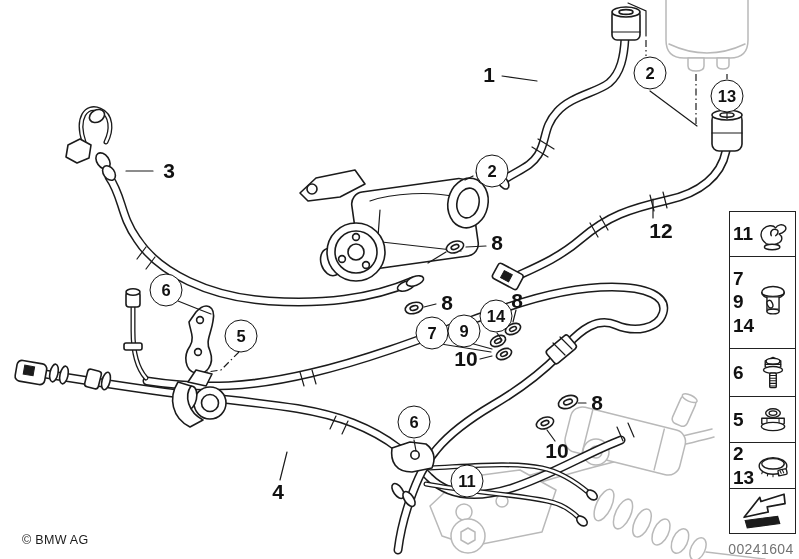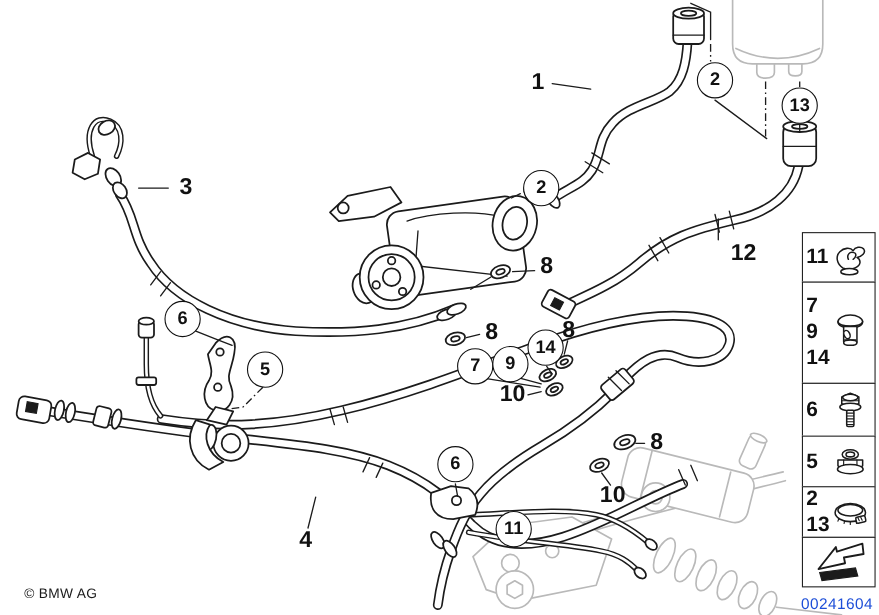--- a/index.html
+++ b/index.html
@@ -58,21 +58,21 @@
   .legend-icon{width:38px; height:40px; flex:0 0 auto;}
   .legend-row.h6 .legend-icon{width:58px; height:42px;}
 
   
   .copyright{
     position:absolute; left:22px; top:533px;
     font-size:12.5px; color:#1b1b1b; letter-spacing:0.3px;
   }
   .part-number{
     position:absolute; left:724px; top:541px; width:74px; text-align:center;
-    font-size:14px; color:#1d4ed8; letter-spacing:0.4px;
+    font-size:14px; color:#737373; letter-spacing:0.4px;
   }
 </style>
 </head>
 <body>
 
 <div id="stage">
 
   <svg id="artwork" width="799" height="559" viewBox="0 0 799 559">
 
     <defs>
@@ -310,21 +310,21 @@
       <path class="thin" d="M555,441 L547,430"></path>
     </g>
   </svg>
 
   <div id="callout-layer">
       <div class="callout" style="left: 489px; top: 74px;">1</div>
       <div class="callout circled" style="left: 650px; top: 73px;">2</div>
       <div class="callout circled" style="left: 727px; top: 96px;">13</div>
       <div class="callout circled" style="left: 492px; top: 171px;">2</div>
       <div class="callout" style="left: 169px; top: 170px;">3</div>
-      <div class="callout" style="left: 676px; top: 230px;">12</div>
+      <div class="callout" style="left: 661px; top: 230px;">12</div>
       <div class="callout" style="left: 497px; top: 242px;">8</div>
       <div class="callout circled" style="left: 166px; top: 290px;">6</div>
       <div class="callout" style="left: 447px; top: 302px;">8</div>
       <div class="callout" style="left: 517px; top: 300px;">8</div>
       <div class="callout circled" style="left: 496px; top: 316px;">14</div>
       <div class="callout circled" style="left: 432px; top: 333px;">7</div>
       <div class="callout circled" style="left: 464px; top: 331px;">9</div>
       <div class="callout circled" style="left: 241px; top: 336px;">5</div>
       <div class="callout" style="left: 466px; top: 358px;">10</div>
       <div class="callout" style="left: 597px; top: 402px;">8</div>

